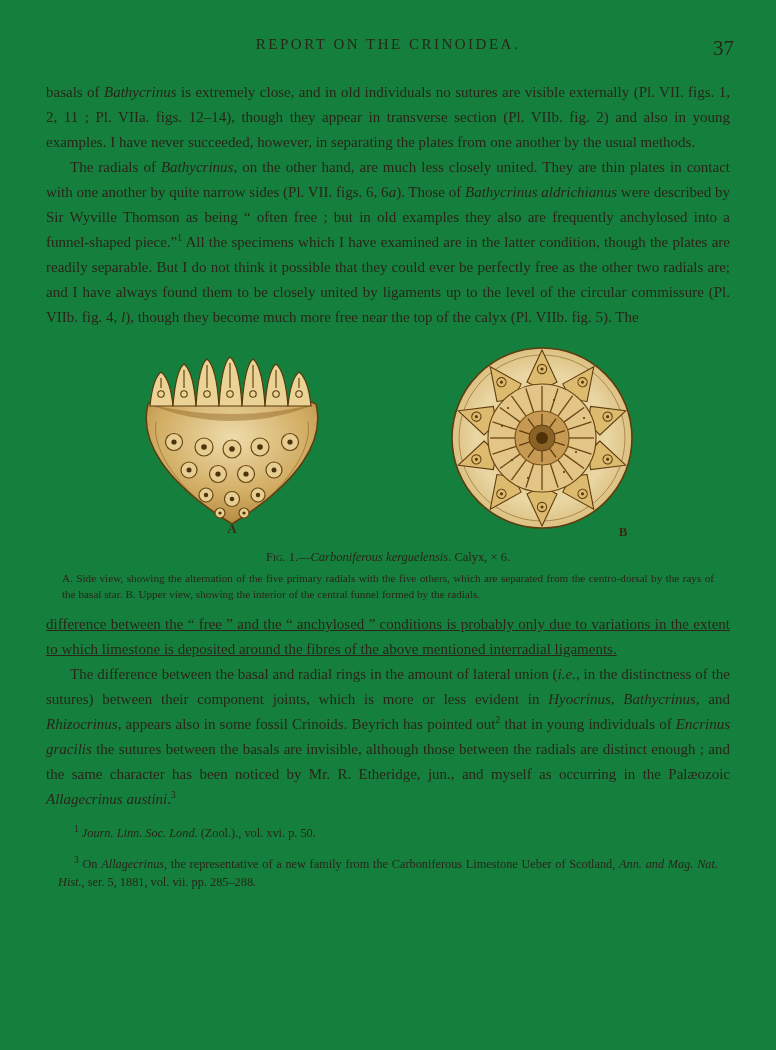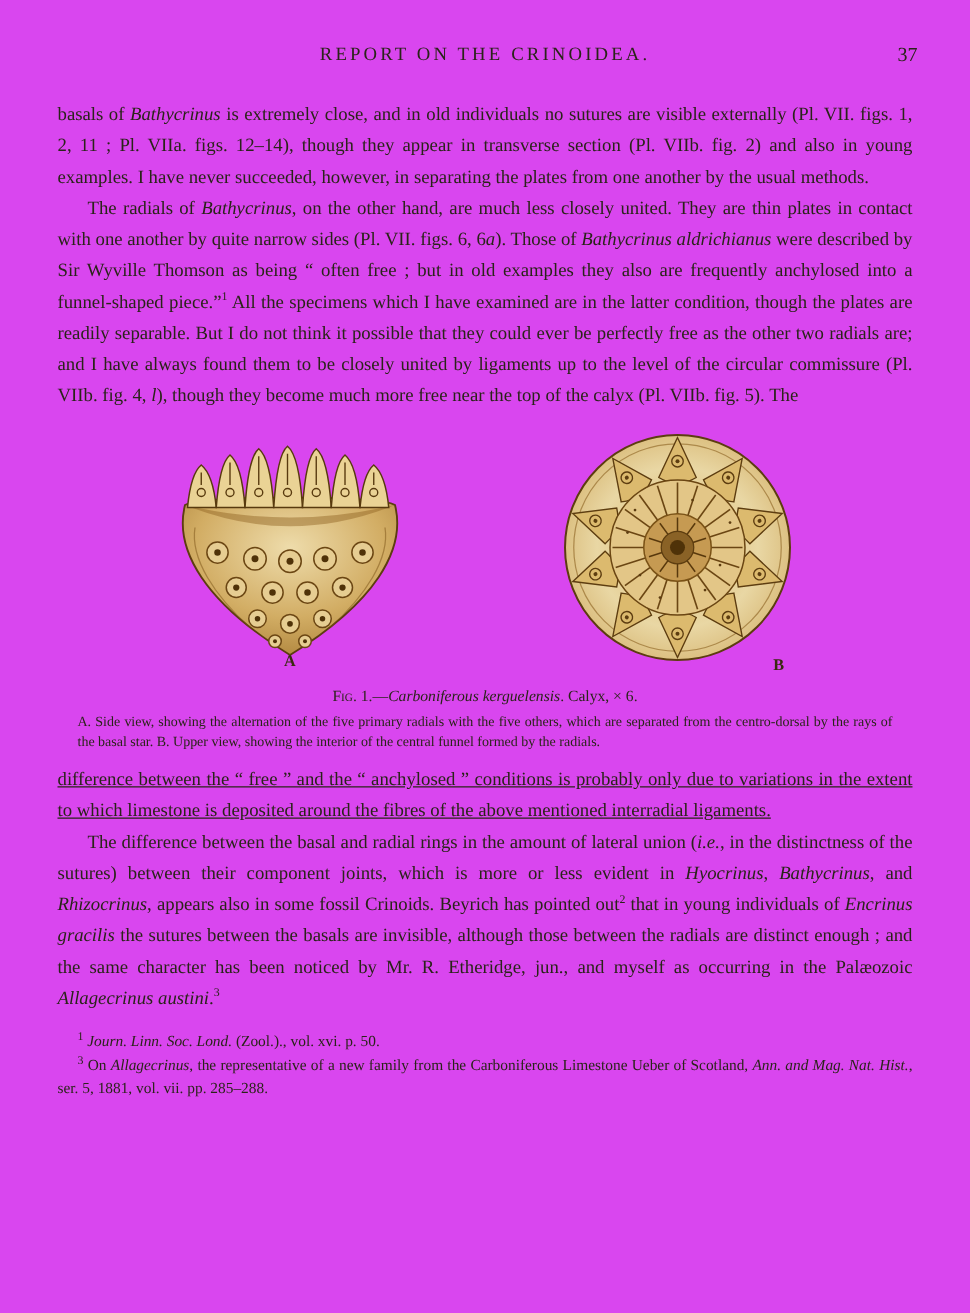--- a/index.html
+++ b/index.html
@@ -1,45 +1,45 @@
 <!DOCTYPE html>
 <html><head>
 <meta charset="utf-8">
 <style>
   html,body { margin:0; padding:0; background:#d8d5cd; }
   .page {
     position:relative;
     width:776px; height:1050px;
     margin:0 auto;
-    background:#d946ef;
+    background:#15803d;
     color:#2a2419;
     font-family:"Liberation Serif","DejaVu Serif",serif;
     box-sizing:border-box;
     padding:36px 46px 0 46px;
     overflow:hidden;
   }
   .header { position:relative; height:22px; margin-bottom:22px; }
   .header-title { text-align:center; font-size:15px; letter-spacing:2.5px; }
-  .page-number { position:absolute; right:-4px; top:0; font-size:16px; }
+  .page-number { position:absolute; right:-4px; top:0; font-size:21px; }
 
   p.body-par { font-size:15px; line-height:25px; text-align:justify; margin:0; }
   p.indent { text-indent:24px; }
   .it { font-style:italic; }
   .sc { font-variant:small-caps; }
   sup { font-size:9.5px; line-height:0; }
 
   .figure-block { margin:16px auto 10px auto; text-align:center; }
   .figure-images { display:flex; justify-content:center; align-items:center; gap:108px; }
   .fig-caption { font-size:12.5px; margin-top:8px; }
   .fig-subcaption { font-size:11.2px; line-height:16px; width:652px; margin:5px auto 0 auto; text-align:justify; }
 
   .after-fig { margin-top:6px;text-decoration:underline; }
 
   .footnotes { margin-top:12px; font-size:12.3px; line-height:18.5px; }
-  .footnote { margin:0; text-indent:16px; text-align:justify; }
+  .footnote { margin:12px; text-indent:16px; text-align:justify; }
 
   .figlabel { font-size:13px; font-weight:bold; fill:#3a2a10; }
 </style>
 </head>
 <body>
 
 <div class="page">
 
   <div class="header">
     <div class="header-title">REPORT ON THE CRINOIDEA.</div>

